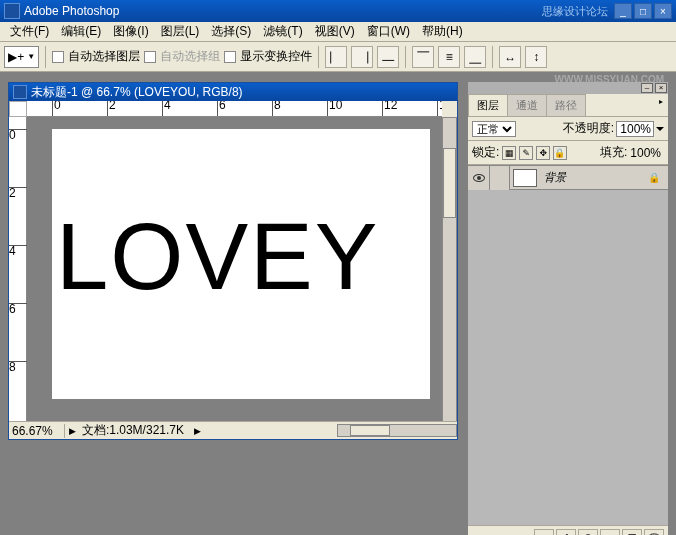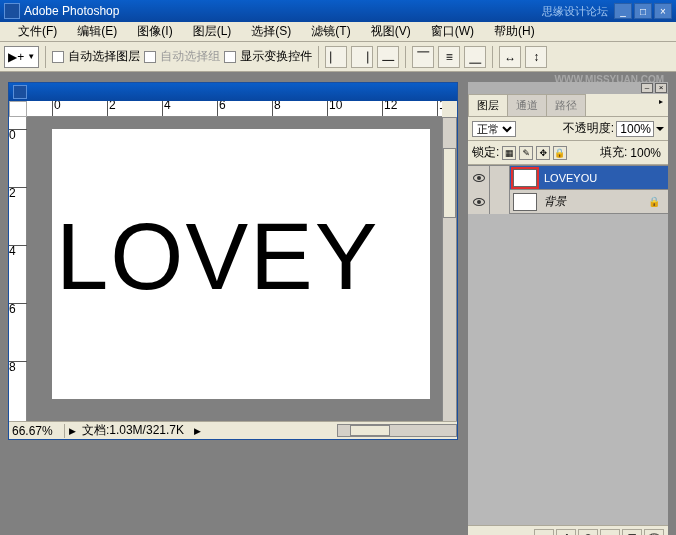--- a/index.html
+++ b/index.html
@@ -6,21 +6,21 @@
 body { background: #fff; width: 676px; height: 535px; overflow: hidden; position: relative; }
 
 .titlebar { height: 22px; background: linear-gradient(#0a5dc8, #0846a0); color: #fff; display: flex; align-items: center; padding: 0 4px; }
 .titlebar .icon { width: 16px; height: 16px; background: #1a4f9e; border: 1px solid #5a8fd8; margin-right: 4px; }
 .titlebar .title { flex: 1; font-weight: normal; }
 .titlebar .watermark { color: #9fc4ef; font-size: 11px; margin-right: 6px; margin-left: 24px; }
 .titlebar .winbtns { display: flex; gap: 2px; }
 .titlebar .winbtn { width: 18px; height: 16px; background: #4a7fc8; border: 1px solid #2a5fa8; display: flex; align-items: center; justify-content: center; color: #fff; font-size: 10px; }
 
 .menubar { height: 20px; background: #ece9d8; border-bottom: 1px solid #aca899; display: flex; align-items: center; padding: 0 4px; }
-.menubar .mi { padding: 2px 6px; margin-left: 8px; }
+.menubar .mi { padding: 2px 6px; }
 
 .toolbar { height: 30px; background: #ece9d8; border-bottom: 1px solid #aca899; display: flex; align-items: center; padding: 2px 4px; gap: 4px; }
 .toolbar .cb { width: 12px; height: 12px; border: 1px solid #888; background: #fff; }
 .toolbar .sep { width: 1px; height: 22px; background: #aca899; margin: 0 2px; }
 .toolbar .label { color: #000; }
 .toolbar .label.disabled { color: #9a9a9a; }
 .toolbar .ibtn { width: 22px; height: 22px; border: 1px solid #aca899; background: #f4f2e8; display: inline-flex; align-items: center; justify-content: center; }
 .toolbar .tsel { border: 1px solid #888; background: #fff; padding: 1px 3px; display: inline-flex; align-items: center; gap: 3px; height: 22px; }
 
 .workspace { position: absolute; top: 72px; left: 0; right: 0; bottom: 0; background: #808080; }
@@ -136,20 +136,21 @@
   <div class="ibtn">↔</div>
   <div class="ibtn">↕</div>
 </div>
 
 <div class="workspace">
   <div class="watermark-bottom">WWW.MISSYUAN.COM</div>
 
   <div class="docwin">
     <div class="doctitle">
       <div class="icon"></div>
+      <span>未标题-1 @ 66.7% (LOVEYOU, RGB/8)</span>
     </div>
     <div class="rcorner"></div>
     <div class="ruler-h">
       <span class="tick" style="left:25px">0</span>
       <span class="tick" style="left:80px">2</span>
       <span class="tick" style="left:135px">4</span>
       <span class="tick" style="left:190px">6</span>
       <span class="tick" style="left:245px">8</span>
       <span class="tick" style="left:300px">10</span>
       <span class="tick" style="left:355px">12</span>
@@ -206,30 +207,20 @@
       <span class="lockicon">▦</span>
       <span class="lockicon">✎</span>
       <span class="lockicon">✥</span>
       <span class="lockicon">🔒</span>
       <div style="flex:1"></div>
       <span>填充:</span>
       <span class="numbox">100%</span>
       <span class="sl"></span>
     </div>
     <div class="layerlist">
-      <div class="layerrow selected">
-        <div class="vis">
-            <div class="eye"></div>
-          </div>
-        <div class="link"></div>
-        <div class="thumb redbox">
-            <span>T</span>
-          </div>
-        <div class="name">LOVEYOU</div>
-      </div>
       <div class="layerrow" style="background:#d4d0c8">
         <div class="vis">
             <div class="eye"></div>
           </div>
         <div class="link"></div>
         <div class="thumb"></div>
         <div class="name italic">背景</div>
         <div class="lock-ind">🔒</div>
       </div>
     </div>

